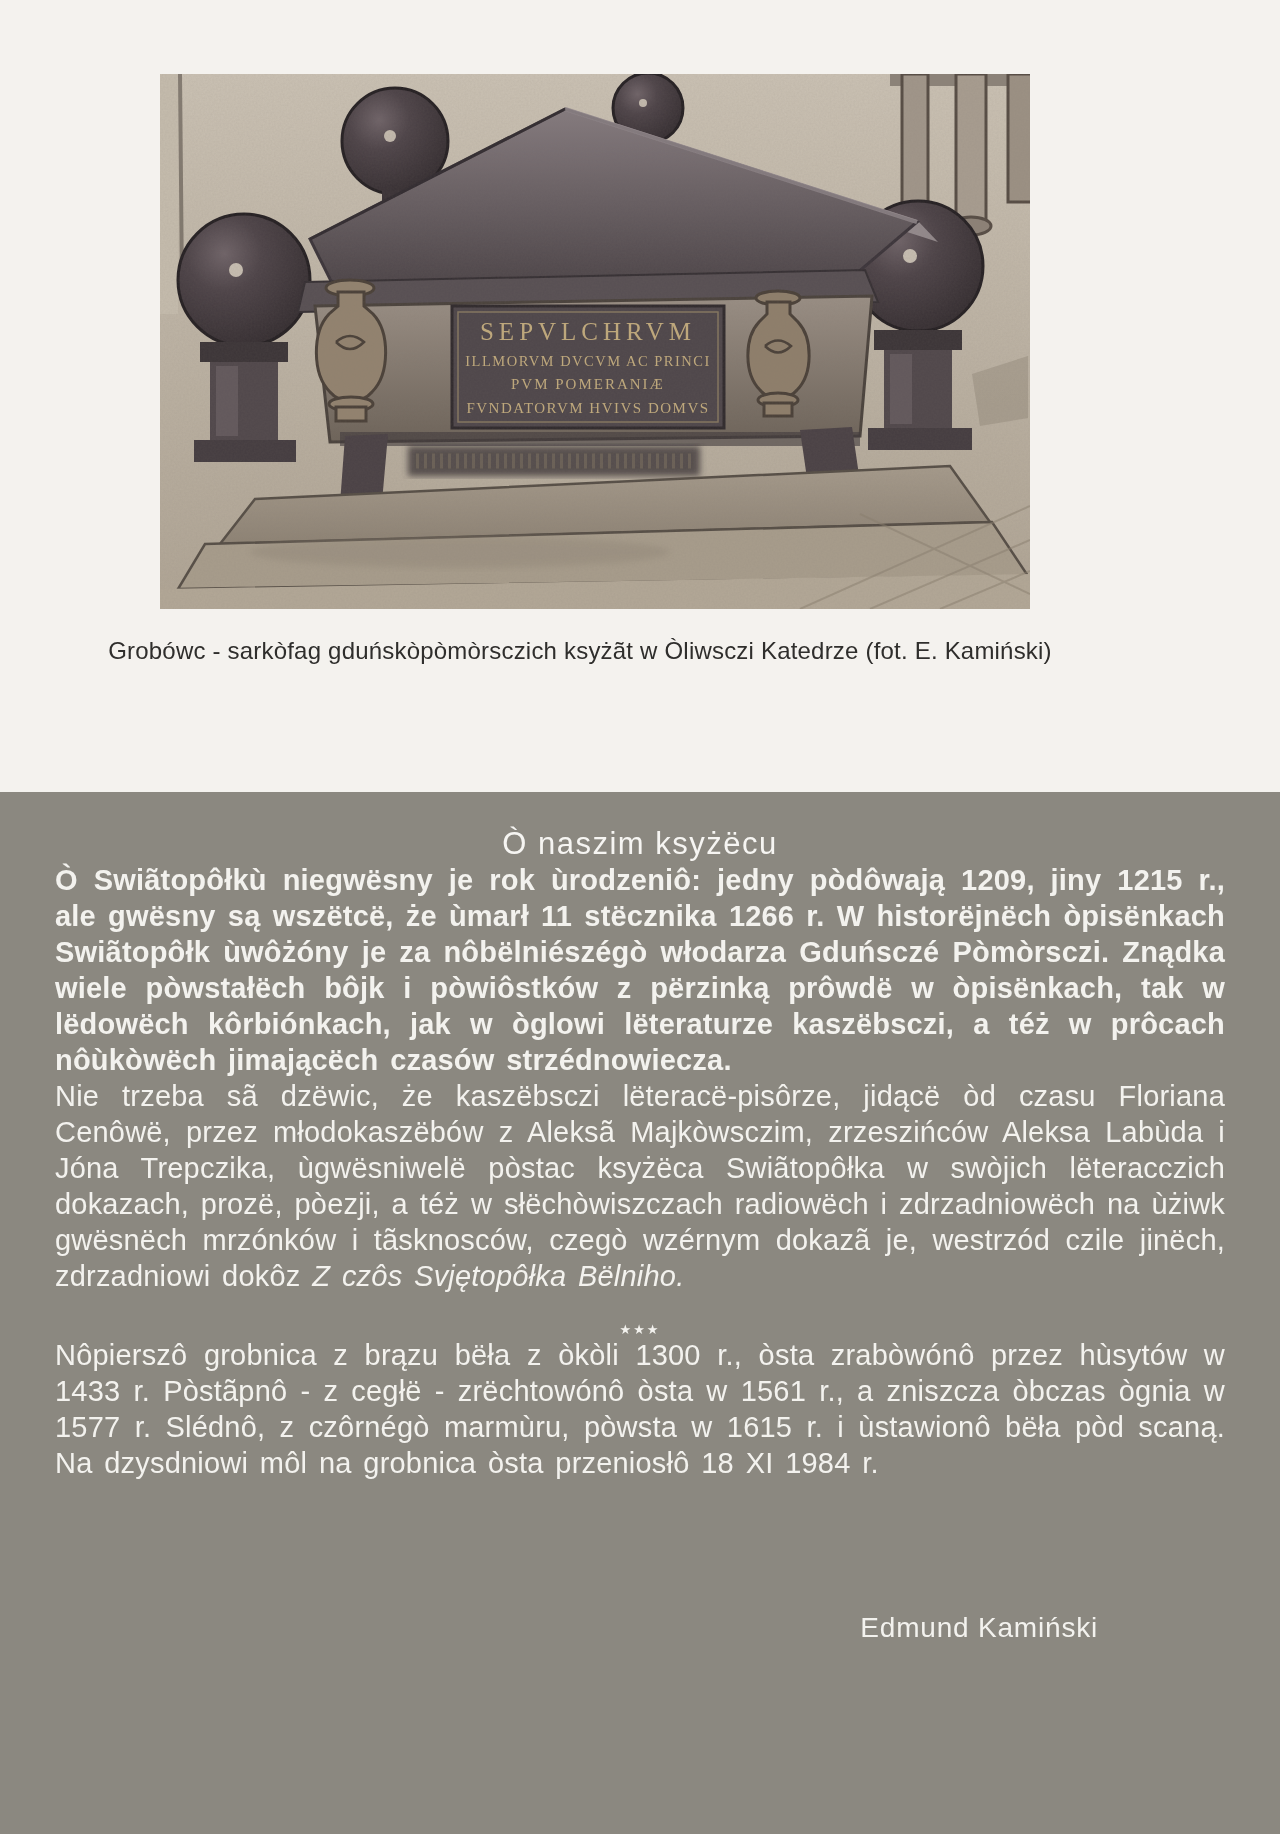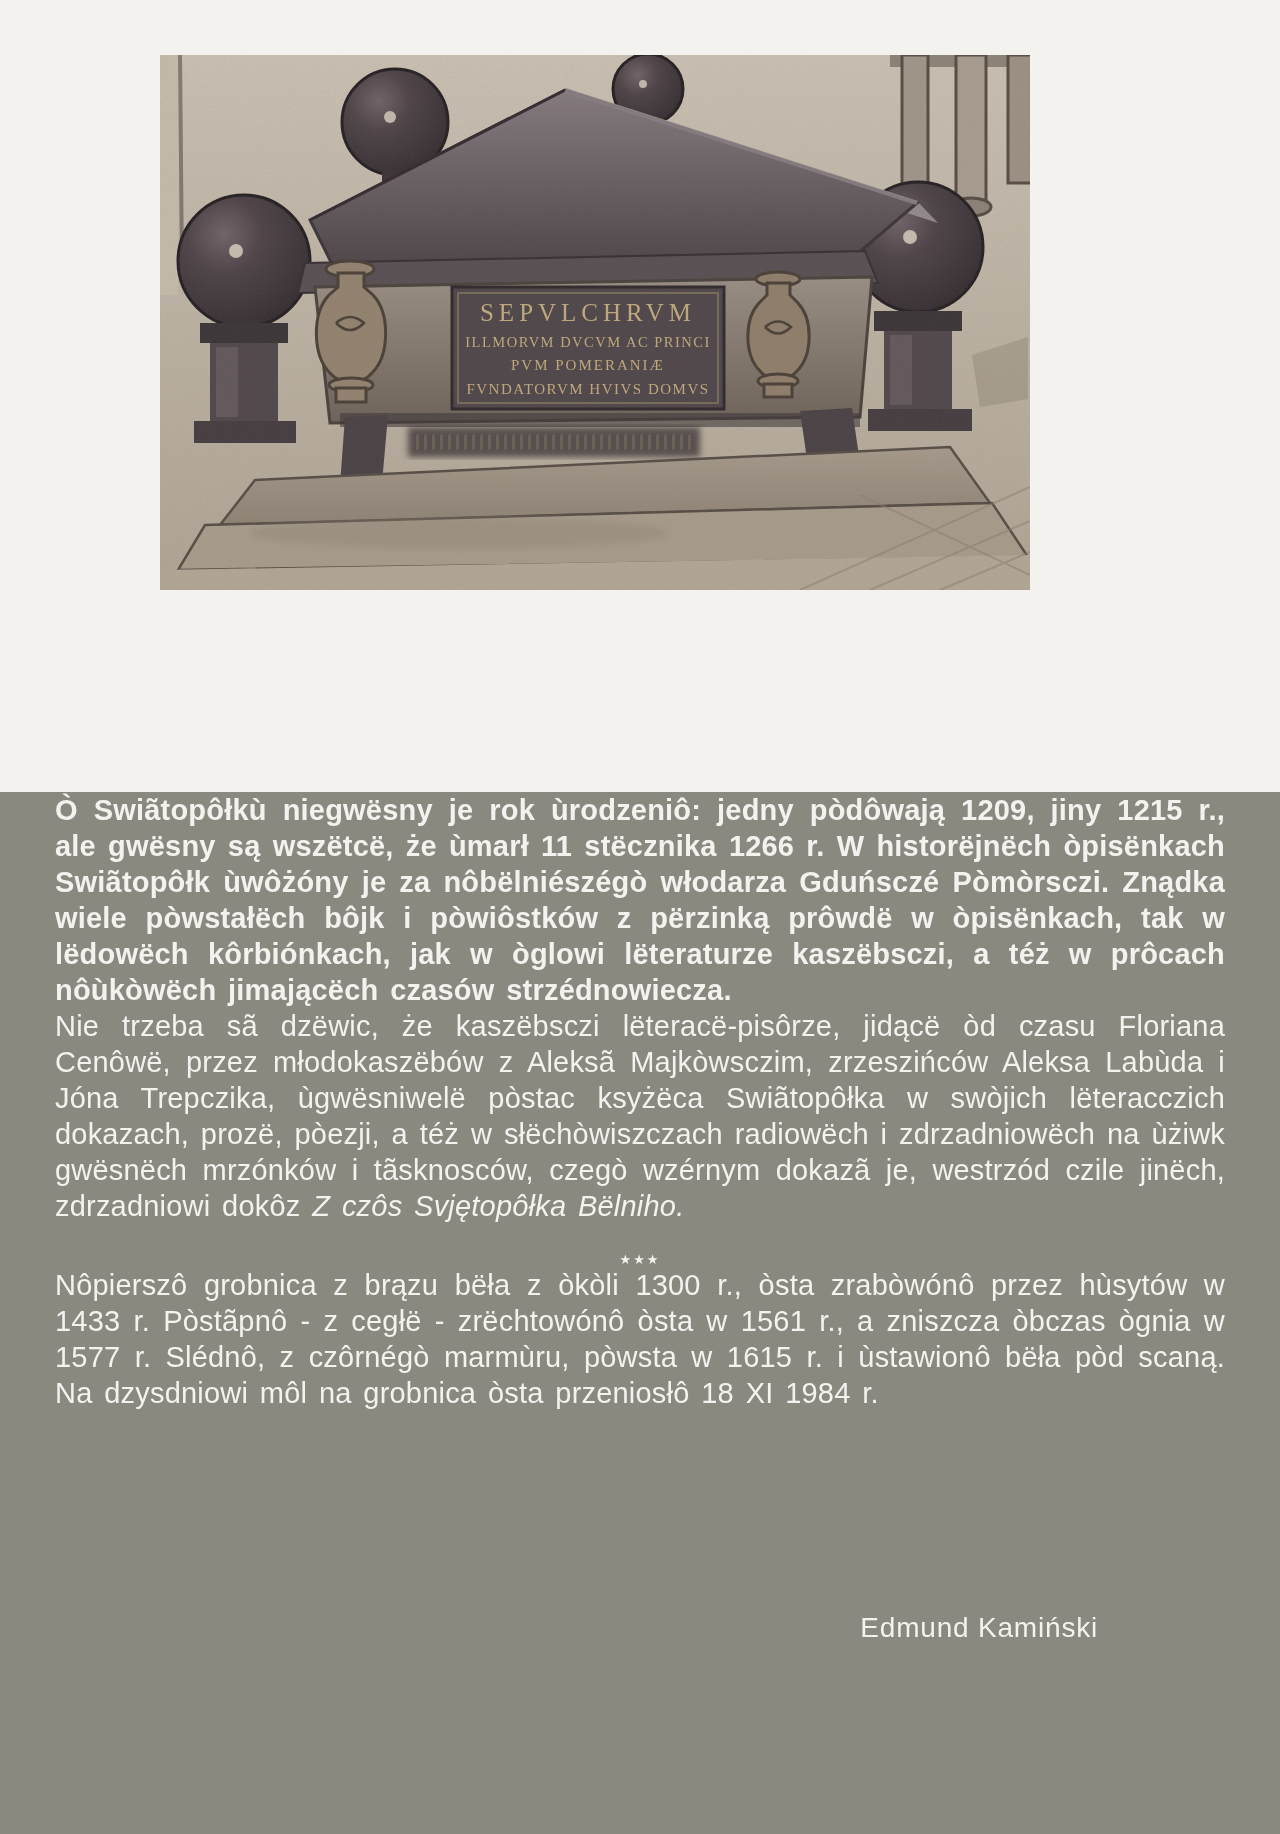--- a/index.html
+++ b/index.html
@@ -3,21 +3,21 @@
 <meta charset="utf-8">
 <style>
   html,body{margin:0;padding:0;background:#d8d6d2;}
   .page{
     position:relative;width:1280px;height:1834px;margin:0 auto;
     background:#f4f2ee;overflow:hidden;
     font-family:"Liberation Sans","DejaVu Sans",sans-serif;
   }
   
   .artwork{
-    position:absolute;left:160px;top:55px;width:916px;height:535px;margin:0;
+    position:absolute;left:160px;top:74px;width:916px;height:535px;margin:0;
   }
   .artwork svg{display:block;}
   .caption{
     position:absolute;left:10px;top:637px;width:1140px;
     text-align:center;font-size:24px;color:#2f2e2c;letter-spacing:.2px;
   }
   
   .panel{
     position:absolute;left:0;top:792px;width:1280px;height:1042px;
     background:#8b8880;color:#f4f3ef;
@@ -194,23 +194,25 @@
           <line x1="710" y1="535" x2="870" y2="466"></line>
           <line x1="780" y1="535" x2="870" y2="497"></line>
           <line x1="700" y1="440" x2="870" y2="520"></line>
         </g>
       </g>
 
       <rect x="0" y="0" width="870" height="535" filter="url(#grain)" opacity="0.3"></rect>
     </svg>
   </figure>
 
+  <div class="caption">Grobówc - sarkòfag gduńskòpòmòrsczich ksyżãt w Òliwsczi Katedrze (fot. E. Kamiński)</div>
 
   <section class="panel">
     <div class="panel-text">
+      <h1 class="heading">Ò naszim ksyżëcu</h1>
 
       <p class="p1">Ò Swiãtopôłkù niegwësny je rok ùrodzeniô: jedny pòdôwają 1209, jiny 1215 r., ale gwësny są wszëtcë, że ùmarł 11 stëcznika 1266 r. W historëjnëch òpisënkach Swiãtopôłk ùwôżóny je za nôbëlniészégò włodarza Gduńsczé Pòmòrsczi. Znądka wiele pòwstałëch bôjk i pòwiôstków z përzinką prôwdë w òpisënkach, tak w lëdowëch kôrbiónkach, jak w òglowi lëteraturze kaszëbsczi, a téż w prôcach nôùkòwëch jimającëch czasów strzédnowiecza.</p>
 
       <p class="p2"><span>Nie trzeba sã dzëwic, że kaszëbsczi lëteracë-pisôrze, jidącë òd czasu Floriana Cenôwë, przez młodokaszëbów z Aleksã Majkòwsczim, zrzeszińców Aleksa Labùda i Jóna Trepczika, ùgwësniwelë pòstac ksyżëca Swiãtopôłka w swòjich lëteracczich dokazach, prozë, pòezji, a téż w słëchòwiszczach radiowëch i zdrzadniowëch na ùżiwk gwësnëch mrzónków i tãsknosców, czegò wzérnym dokazã je, westrzód czile jinëch, zdrzadniowi dokôz</span> <em>Z czôs Svjętopôłka Bëlniho.</em></p>
 
       <div class="stars">★★★</div>
 
       <p class="p3">Nôpierszô grobnica z brązu bëła z òkòli 1300 r., òsta zrabòwónô przez hùsytów w 1433 r. Pòstãpnô - z cegłë - zrëchtowónô òsta w 1561 r., a zniszcza òbczas ògnia w 1577 r. Slédnô, z czôrnégò marmùru, pòwsta w 1615 r. i ùstawionô bëła pòd scaną. Na dzysdniowi môl na grobnica òsta przeniosłô 18 XI 1984 r.</p>
     </div>
 

